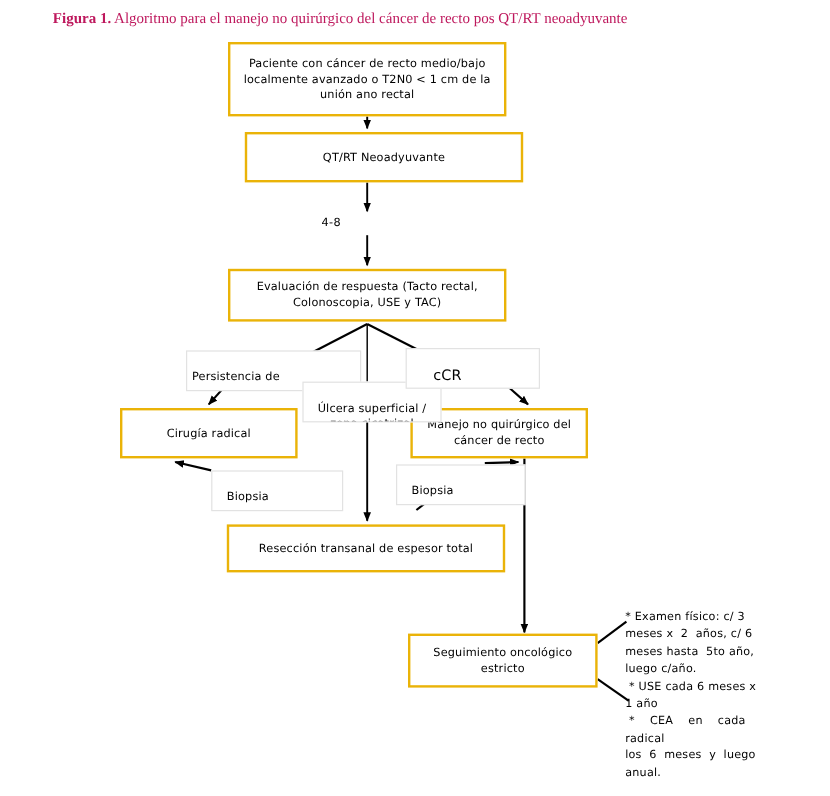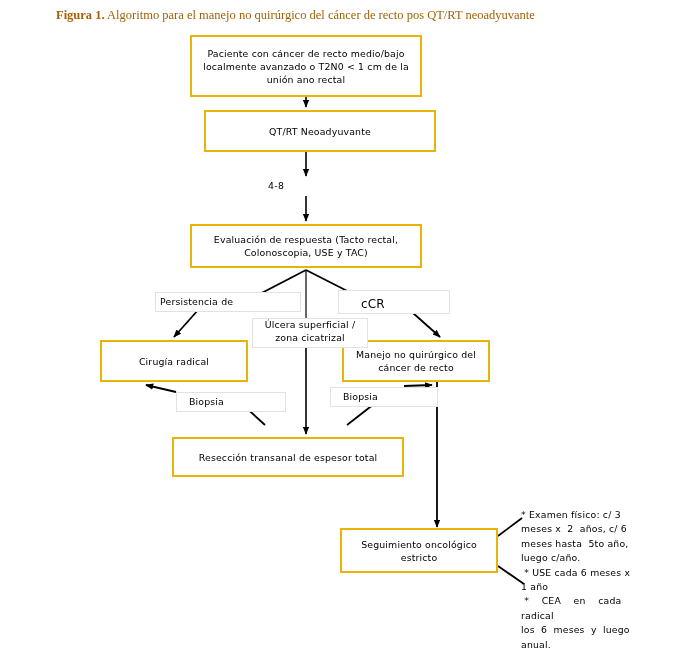--- a/index.html
+++ b/index.html
@@ -17,28 +17,28 @@
   }
   #figure-root {
     position: absolute;
     left: 0; top: 0;
     width: 692px;
     height: 663px;
   }
   
   .caption {
     position: absolute;
-    left: 56px;
+    left: 44px;
     top: 8px;
     width: 620px;
     font-family: "Liberation Serif", serif;
     font-size: 12.5px;
     line-height: 14px;
     white-space: nowrap;
-    color: #a16207;
+    color: #be185d;
   }
   .caption b { font-weight: bold; }
 
   
   #connectors {
     position: absolute;
     left: 0; top: 0;
     width: 692px;
     height: 663px;
     pointer-events: none;
@@ -62,27 +62,27 @@
   }
   .node .txt { display: block; width: 100%; }
 
   
   .label-box {
     position: absolute;
     box-sizing: border-box;
     background: #ffffff;
     border: 1px solid #e2e2e2;
     display: flex;
-    align-items: flex-end;
+    align-items: flex-start;
     text-align: center;
     justify-content: center;
     font-size: 9.4px;
     line-height: 12.5px;
     letter-spacing: 0.15px;
-    padding: 3px 4px;
+    padding: 16px 4px;
     overflow: hidden;
   }
   .label-box.left-align { justify-content: flex-start; text-align: left; }
 
   
   .plain-label {
     position: absolute;
     font-size: 9.4px;
     line-height: 12px;
     letter-spacing: 0.3px;
@@ -99,21 +99,21 @@
     text-align-last: left;
   }
   .notes .nline { display: block; white-space: pre-wrap; }
 
   
   #node-patient   { left:190px; top:35px;  width:232px; height:62px; }
   #node-neoadj    { left:204px; top:110px; width:232px; height:42px; }
   #node-eval      { left:190px; top:224px; width:232px; height:44px;justify-content:center; }
   #node-cirugia   { left:100px; top:340px; width:148px; height:42px; }
   #node-manejo    { left:342px; top:340px; width:148px; height:42px; }
-  #node-reseccion { left:172px; top:437px; width:232px; height:40px; }
+  #node-reseccion { left:189px; top:437px; width:232px; height:40px; }
   #node-segui     { left:340px; top:528px; width:158px; height:45px; }
 
   #lbl-persistencia { left:155px; top:292px; width:146px; height:20px; }
   #lbl-ulcera       { left:252px; top:318px; width:116px; height:30px; }
   #lbl-ccr          { left:338px; top:290px; width:112px; height:24px;
                       font-size:12px; }
   #lbl-biopsia-l    { left:176px; top:392px; width:110px; height:20px; }
   #lbl-biopsia-r    { left:330px; top:387px; width:108px; height:20px; }
   #lbl-weeks        { left:268px; top:180px; }
 

